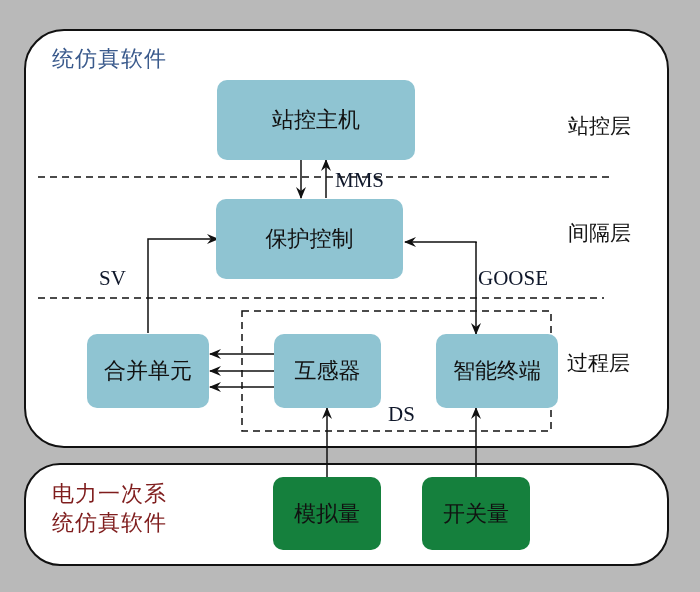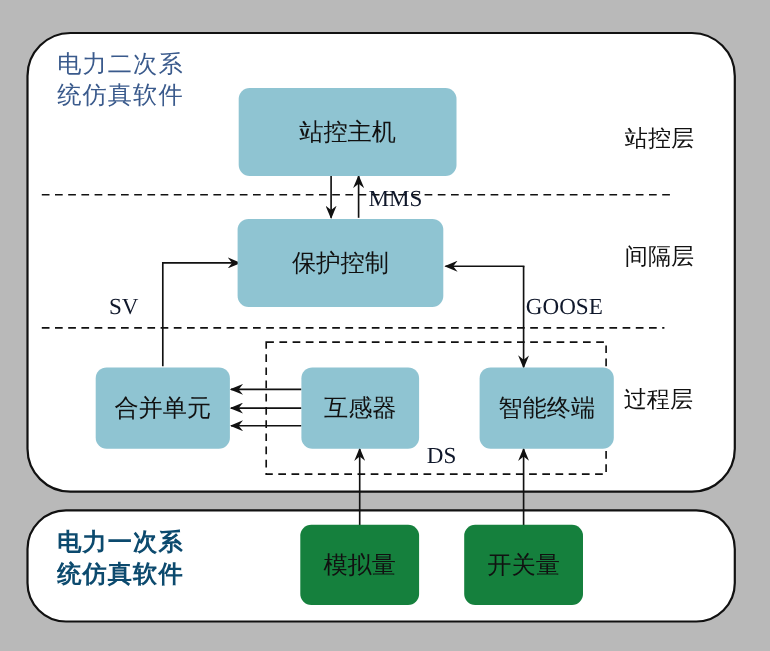--- a/index.html
+++ b/index.html
@@ -18,21 +18,21 @@
   }
   #panel-secondary { left: 24px; top: 29px; width: 645px; height: 419px; border-radius: 40px; }
   #panel-primary { left: 24px; top: 463px; width: 645px; height: 103px; border-radius: 36px; }
   .panel-title {
     position: absolute;
     font-size: 22px;
     line-height: 29px;
     letter-spacing: 1px;
   }
   #title-secondary { left: 52px; top: 44px; color: #3a5a8c; }
-  #title-primary { left: 52px; top: 479px; color: #0c4a6e; font-weight: bold; }
+  #title-primary { left: 52px; top: 479px; color: #7f1d1d; }
   .box {
     position: absolute;
     display: flex; align-items: center; justify-content: center;
     font-size: 22px;
     color: #111;
     border-radius: 10px;
     box-sizing: border-box;
   }
   .box.blue { background: #8fc4d2; }
   .box.green { background: #15803d; }
@@ -49,21 +49,20 @@
   }
   svg#connectors { position: absolute; left: 0; top: 0; pointer-events: none; }
 </style>
 </head>
 <body>
 
 <div id="panel-secondary" class="panel"></div>
 <div id="panel-primary" class="panel"></div>
 
 <div id="title-secondary" class="panel-title">
-  <div>电力二次系</div>
   <div>统仿真软件</div>
 </div>
 <div id="title-primary" class="panel-title">
   <div>电力一次系</div>
   <div>统仿真软件</div>
 </div>
 
 <svg id="connectors" width="700" height="592">
   <defs>
     <marker id="arr" markerWidth="12" markerHeight="10" refX="11" refY="5" orient="auto" markerUnits="userSpaceOnUse">

